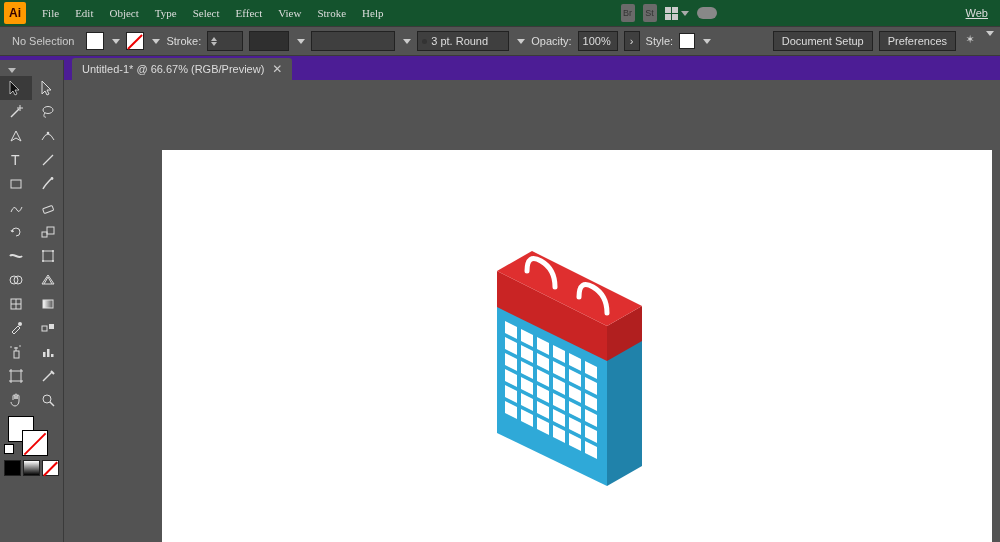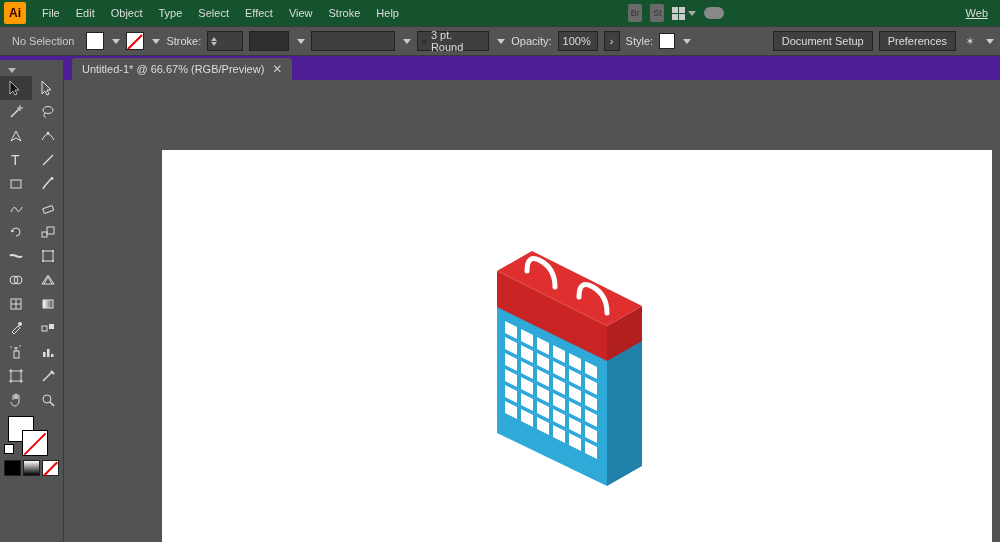--- a/index.html
+++ b/index.html
@@ -1,21 +1,21 @@
 <!DOCTYPE html>
 <html><head>
 <meta charset="utf-8">
 <style>
   * { box-sizing: border-box; margin: 0; padding: 0; font-family: "Segoe UI", Tahoma, sans-serif; }
   body { width: 1000px; height: 542px; background: #535353; color: #ddd; font-size: 11px; overflow: hidden; }
 
   
   .menu-bar { height: 26px; background: #14532d; display: flex; align-items: center; padding: 0 4px; }
   .app-logo { width: 22px; height: 22px; background: #ff9a00; color: #330000; font-weight: bold; font-size: 12px; display:flex; align-items:center; justify-content:center; border-radius:2px; margin-right:8px;}
-  .menu-item { padding: 4px 8px; cursor: default; color:#ddd;}
+  .menu-item { padding: 4px 8px; cursor: default; color:#ddd;font-family:Liberation Serif, serif;}
   .menu-right { margin-left: auto; display:flex; align-items:center; gap:8px; }
   .pill { width:14px; height:18px; background:#6a6a6a; display:flex; align-items:center; justify-content:center; font-size:9px; color:#333; border-radius:2px;}
   .grid-icon { display:grid; grid-template-columns:repeat(2,6px); grid-template-rows:repeat(2,6px); gap:1px;}
   .grid-icon span{ background:#ccc;}
   .tri-down { width:0;height:0;border-left:4px solid transparent;border-right:4px solid transparent;border-top:5px solid #aaa; display:inline-block; margin-left:3px;}
   .cloud { width:20px; height:12px; background:#888; border-radius:8px; position:relative;}
   .web-lbl { margin-left:auto; padding:4px 8px 4px 20px; color:#ddd;text-decoration:underline;}
 
   
   .control-bar { height: 30px; background: #535353; border-top:1px solid #3a3a3a; border-bottom:1px solid #3a3a3a; display:flex; align-items:center; padding:0 6px; gap:6px; position:relative;}
@@ -28,21 +28,21 @@
   .numbox { height:20px; background:#3f3f3f; border:1px solid #222; display:flex; align-items:center; padding:0 3px; color:#ddd;}
   .stepper { display:flex; flex-direction:column; gap:1px; margin-right:3px;}
   .stepper div{ width:0;height:0;border-left:3px solid transparent;border-right:3px solid transparent;}
   .stepper .up{border-bottom:4px solid #bbb;}
   .stepper .down{border-top:4px solid #bbb;}
   .combo { height:20px; background:#3f3f3f; border:1px solid #222; display:flex; align-items:center; padding:0 4px; color:#ddd; gap:4px;}
   .btn { height:20px; background:#3f3f3f; border:1px solid #222; padding:0 8px; display:flex; align-items:center; color:#ddd;}
   .dark-rect { width:40px; height:20px; background:#2f2f2f; border:1px solid #222;}
   .long-rect { width:84px; height:20px; background:#3f3f3f; border:1px solid #222;}
   .dot { width:5px;height:5px; background:#333; border-radius:50%; display:inline-block;}
-  .right-cluster{ margin-left:auto; display:flex; align-items:center; gap:6px;}
+  .right-cluster{ margin-left:auto; display:flex; gap:6px;}
   .wand { width:16px;height:16px; display:flex;align-items:center;justify-content:center; color:#ccc;}
 
   
   .tab-row { height: 24px; background:#4c1d95; display:flex; align-items:flex-end;}
   .dock-handle{ width:72px; height:24px; display:flex; align-items:center; justify-content:center;}
   .dock-handle .dd{ border-top-color:#bbb;}
   .tab { height:22px; background:#535353; padding:0 10px; display:flex; align-items:center; gap:8px; color:#ddd; border-top-left-radius:3px; border-top-right-radius:3px;}
   .tab .close { color:#ccc; font-size:12px;}
 
   
@@ -113,21 +113,21 @@
   <div class="numbox" style="width:36px;">
       <div class="stepper">
         <div class="up"></div>
         <div class="down"></div>
       </div>
     </div>
   <div class="dark-rect"></div>
     <span class="dd"></span>
   <div class="long-rect"></div>
     <span class="dd"></span>
-  <div class="combo" style="width:72px;">
+  <div class="combo" style="width:92px;">
     <span class="dot"></span>
     <span>3 pt. Round</span>
   </div>
     <span class="dd"></span>
   <span class="lbl">Opacity:</span>
   <div class="combo" style="width:40px;">
       <span>100%</span>
     </div>
   <div class="combo" style="width:16px;justify-content:center;">›</div>
   <span class="lbl">Style:</span>

